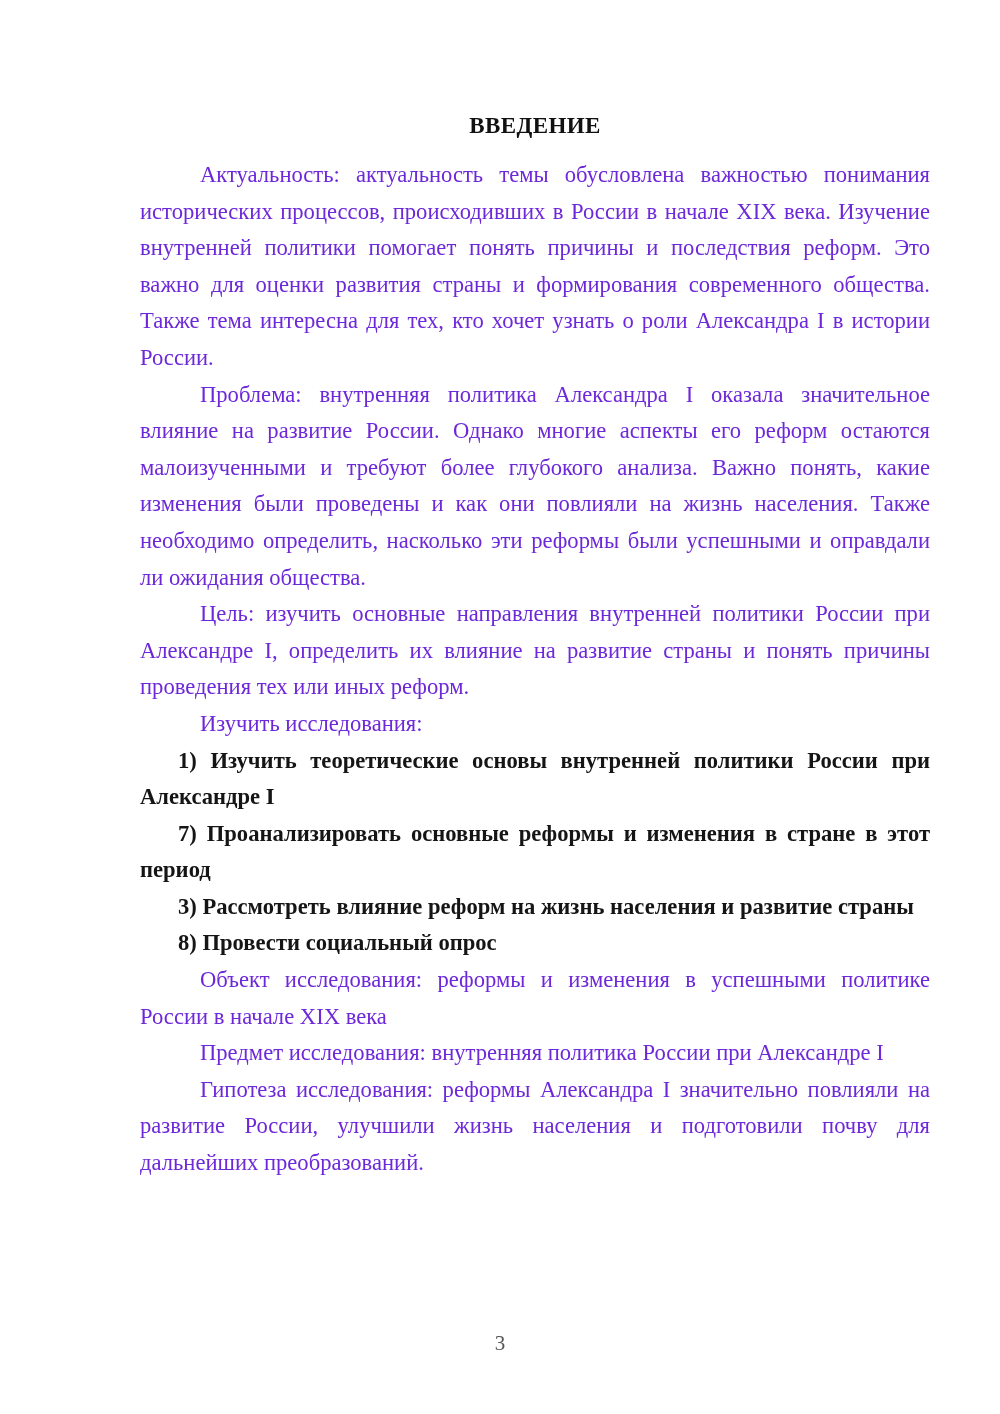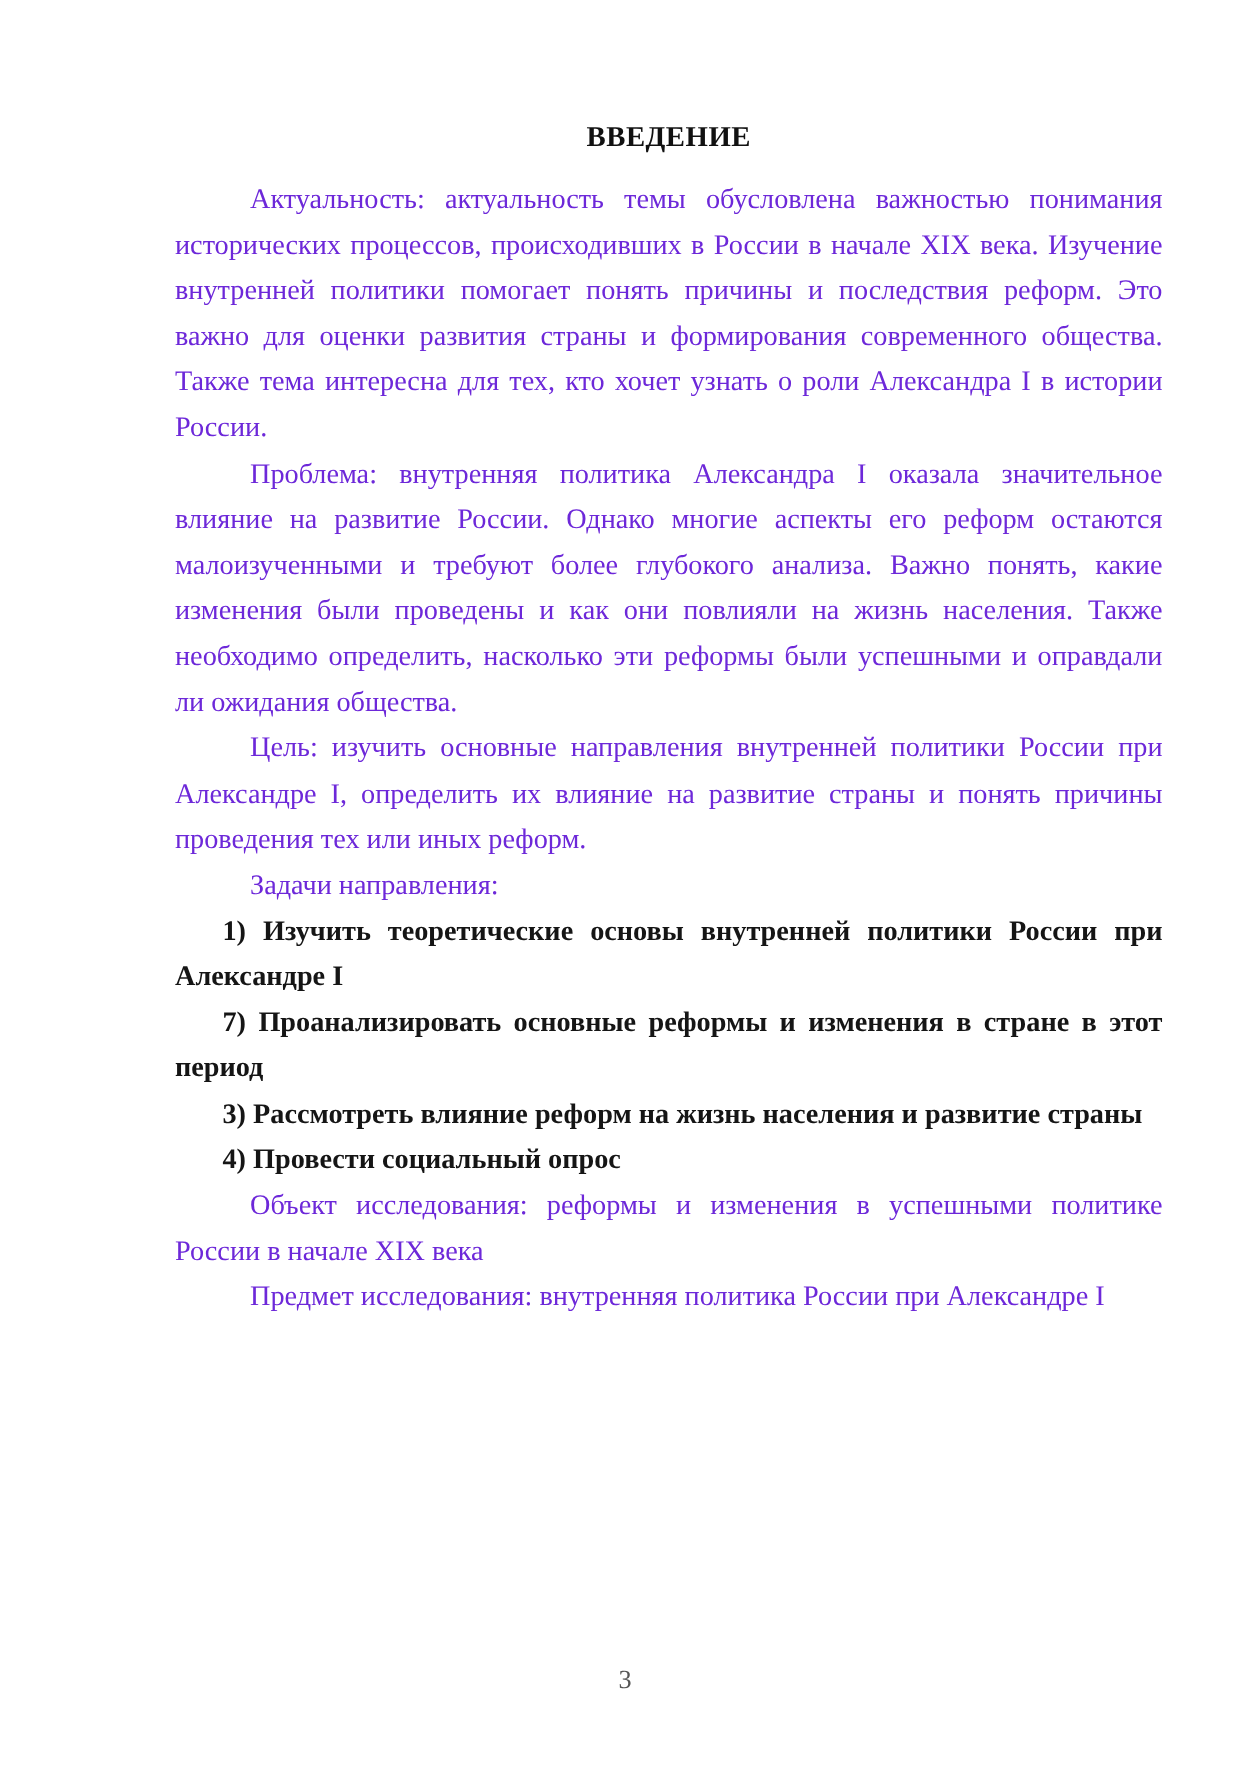--- a/index.html
+++ b/index.html
@@ -13,21 +13,21 @@
     width: 1000px;
     height: 1414px;
     margin: 0 auto;
     background: #ffffff;
     box-sizing: border-box;
     overflow: hidden;
   }
   .content {
     position: absolute;
     left: 140px;
-    top: 0;
+    top: 16px;
     width: 790px;
   }
   .doc-title {
     font-family: "Liberation Serif", "DejaVu Serif", serif;
     font-size: 23px;
     font-weight: bold;
     color: #111111;
     text-align: center;
     letter-spacing: 0.4px;
     margin: 0;
@@ -89,34 +89,35 @@
     <h1 class="doc-title">ВВЕДЕНИЕ</h1>
 
     <div class="body-block">
 
       <p class="para">Актуальность: актуальность темы обусловлена важностью понимания исторических процессов, происходивших в России в начале XIX века. Изучение внутренней политики помогает понять причины и последствия реформ. Это важно для оценки развития страны и формирования современного общества. Также тема интересна для тех, кто хочет узнать о роли Александра I в истории России.</p>
 
       <p class="para">Проблема: внутренняя политика Александра I оказала значительное влияние на развитие России. Однако многие аспекты его реформ остаются малоизученными и требуют более глубокого анализа. Важно понять, какие изменения были проведены и как они повлияли на жизнь населения. Также необходимо определить, насколько эти реформы были успешными и оправдали ли ожидания общества.</p>
 
       <p class="para last-left">Цель: изучить основные направления внутренней политики России при Александре I, определить их влияние на развитие страны и понять причины проведения тех или иных реформ.</p>
 
-      <p class="para last-left">Задачи направления:</p>
+      <p class="para last-left">Изучить исследования:</p>
 
       <p class="task">1) Изучить теоретические основы внутренней политики России при Александре I</p>
 
       <p class="task">7) Проанализировать основные реформы и изменения в стране в этот период</p>
 
       <p class="task short">3) Рассмотреть влияние реформ на жизнь населения и развитие страны</p>
 
-      <p class="task short">4) Провести социальный опрос</p>
+      <p class="task short">8) Провести социальный опрос</p>
 
 
       <p class="para last-left">Объект исследования: реформы и изменения в успешными политике России в начале XIX века</p>
 
       <p class="para">Предмет исследования: внутренняя политика России при Александре I</p>
 
+      <p class="para last-left">Гипотеза исследования: реформы Александра I значительно повлияли на развитие России, улучшили жизнь населения и подготовили почву для дальнейших преобразований.</p>
 
     </div>
   </div>
 
   <div class="page-number">3</div>
 
 </div>
 
 </body></html>

